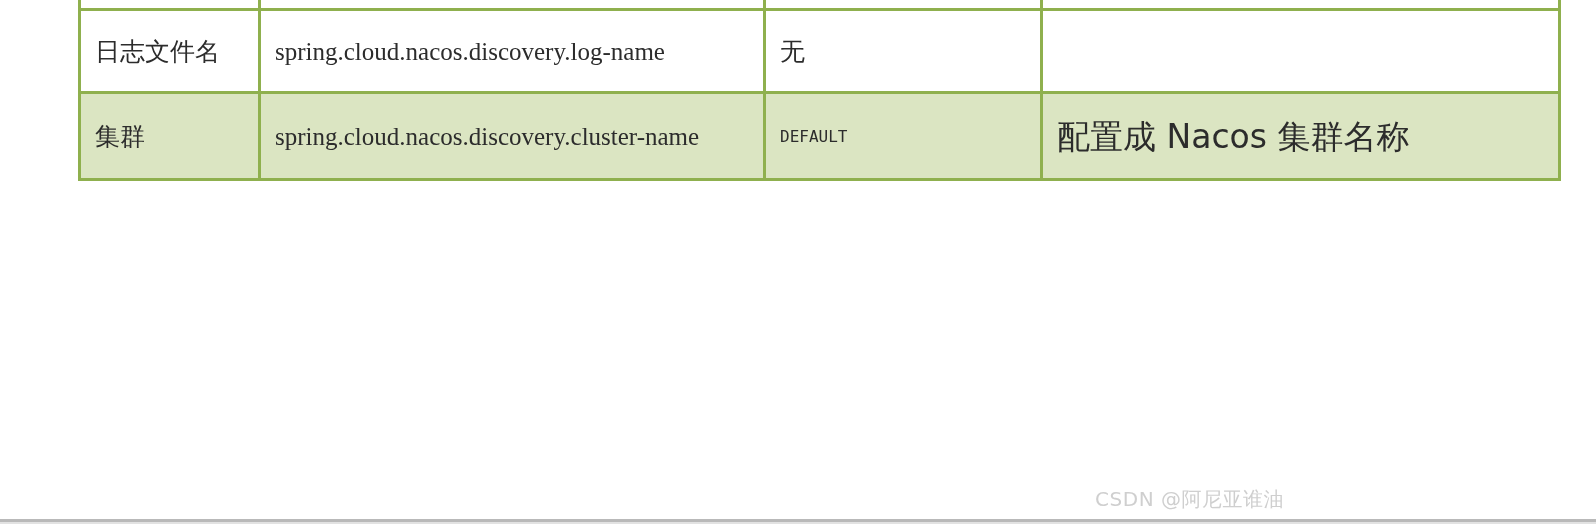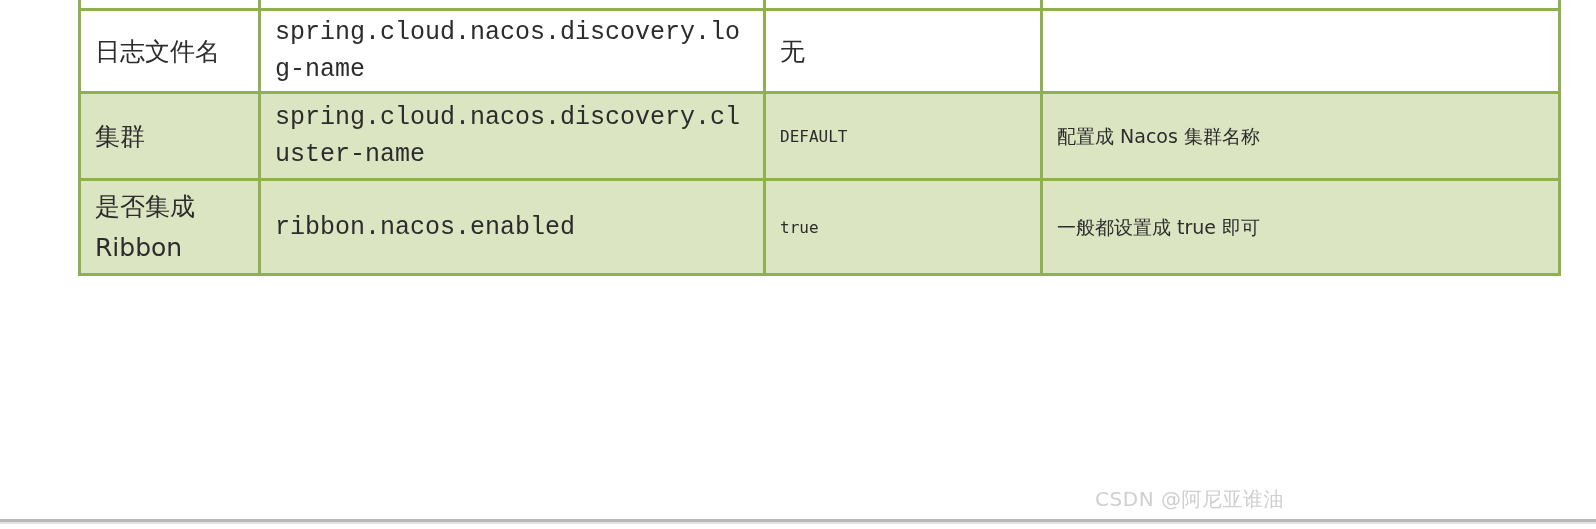--- a/index.html
+++ b/index.html
@@ -56,30 +56,30 @@
   col.c-desc  { width: 518px; }
 
   
   .cn {
     font-family: "DejaVu Sans", "Liberation Sans", sans-serif;
     font-size: 25px;
     line-height: 41px;
     white-space: pre-line;
   }
   .mono {
-    font-family: Liberation Mono, monospace;
+    font-family: Liberation Serif, serif;
     font-size: 25px;
     line-height: 37px;
     letter-spacing: 0px;
     white-space: pre-line;
     word-break: break-all;
   }
   .desc {
     font-family: "DejaVu Sans", "Liberation Sans", sans-serif;
-    font-size: 19px;
+    font-size: 33px;
     line-height: 45px;
     white-space: pre-line;
   }
   .val {
     font-family: "DejaVu Sans Mono", "Liberation Mono", monospace;
     font-size: 16px;
     line-height: 37px;
   }
   .val-cn {
     font-family: "DejaVu Sans", "Liberation Sans", sans-serif;
@@ -160,27 +160,20 @@
         </tr>
 
         <tr class="r2 shaded">
           <td class="cn">集群</td>
           <td class="mono key-cell">spring.cloud.nacos.discovery.cluster-name</td>
           <td class="val">DEFAULT</td>
           <td class="desc">配置成 Nacos 集群名称</td>
         </tr>
 
 
-        <tr class="r4 shaded">
-          <td class="cn">是否集成
-Ribbon</td>
-          <td class="mono key-cell">ribbon.nacos.enabled</td>
-          <td class="val">true</td>
-          <td class="desc">一般都设置成 true 即可</td>
-        </tr>
 
 
       </tbody>
     </table>
   </div>
 
   <div class="bottom-rule"></div>
 
   <div class="watermark">CSDN @阿尼亚谁油</div>
 

